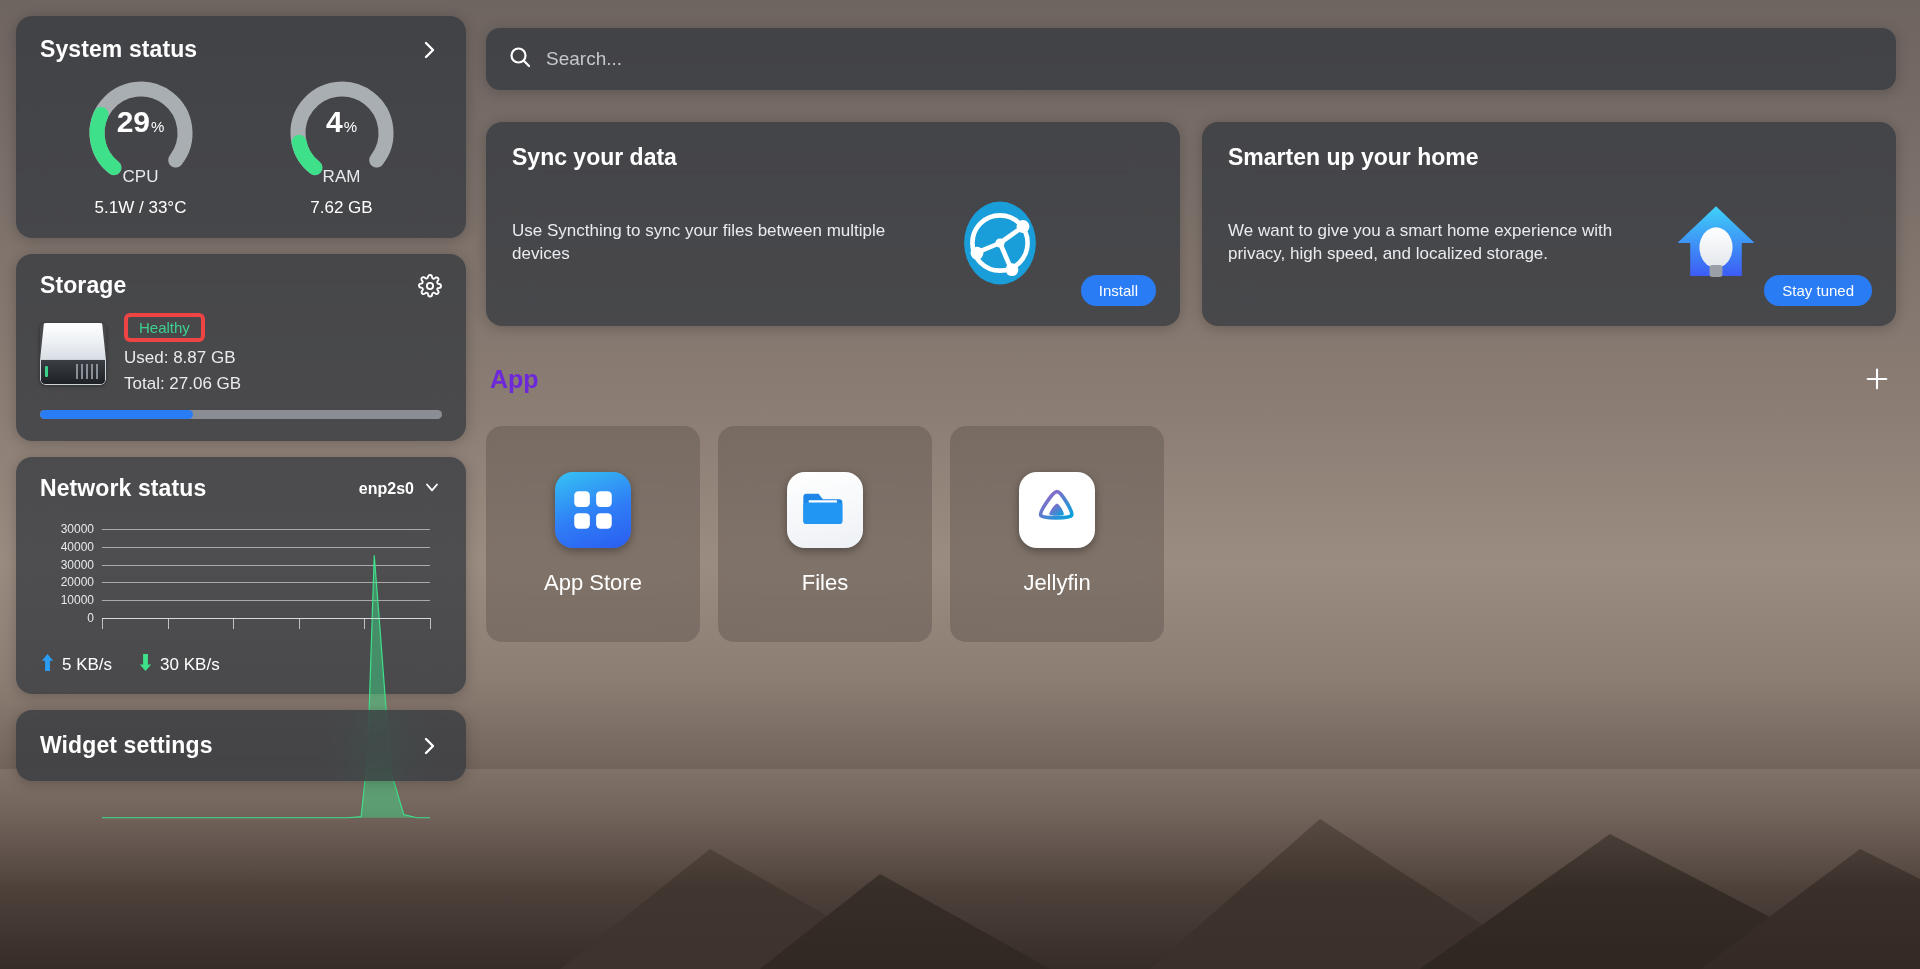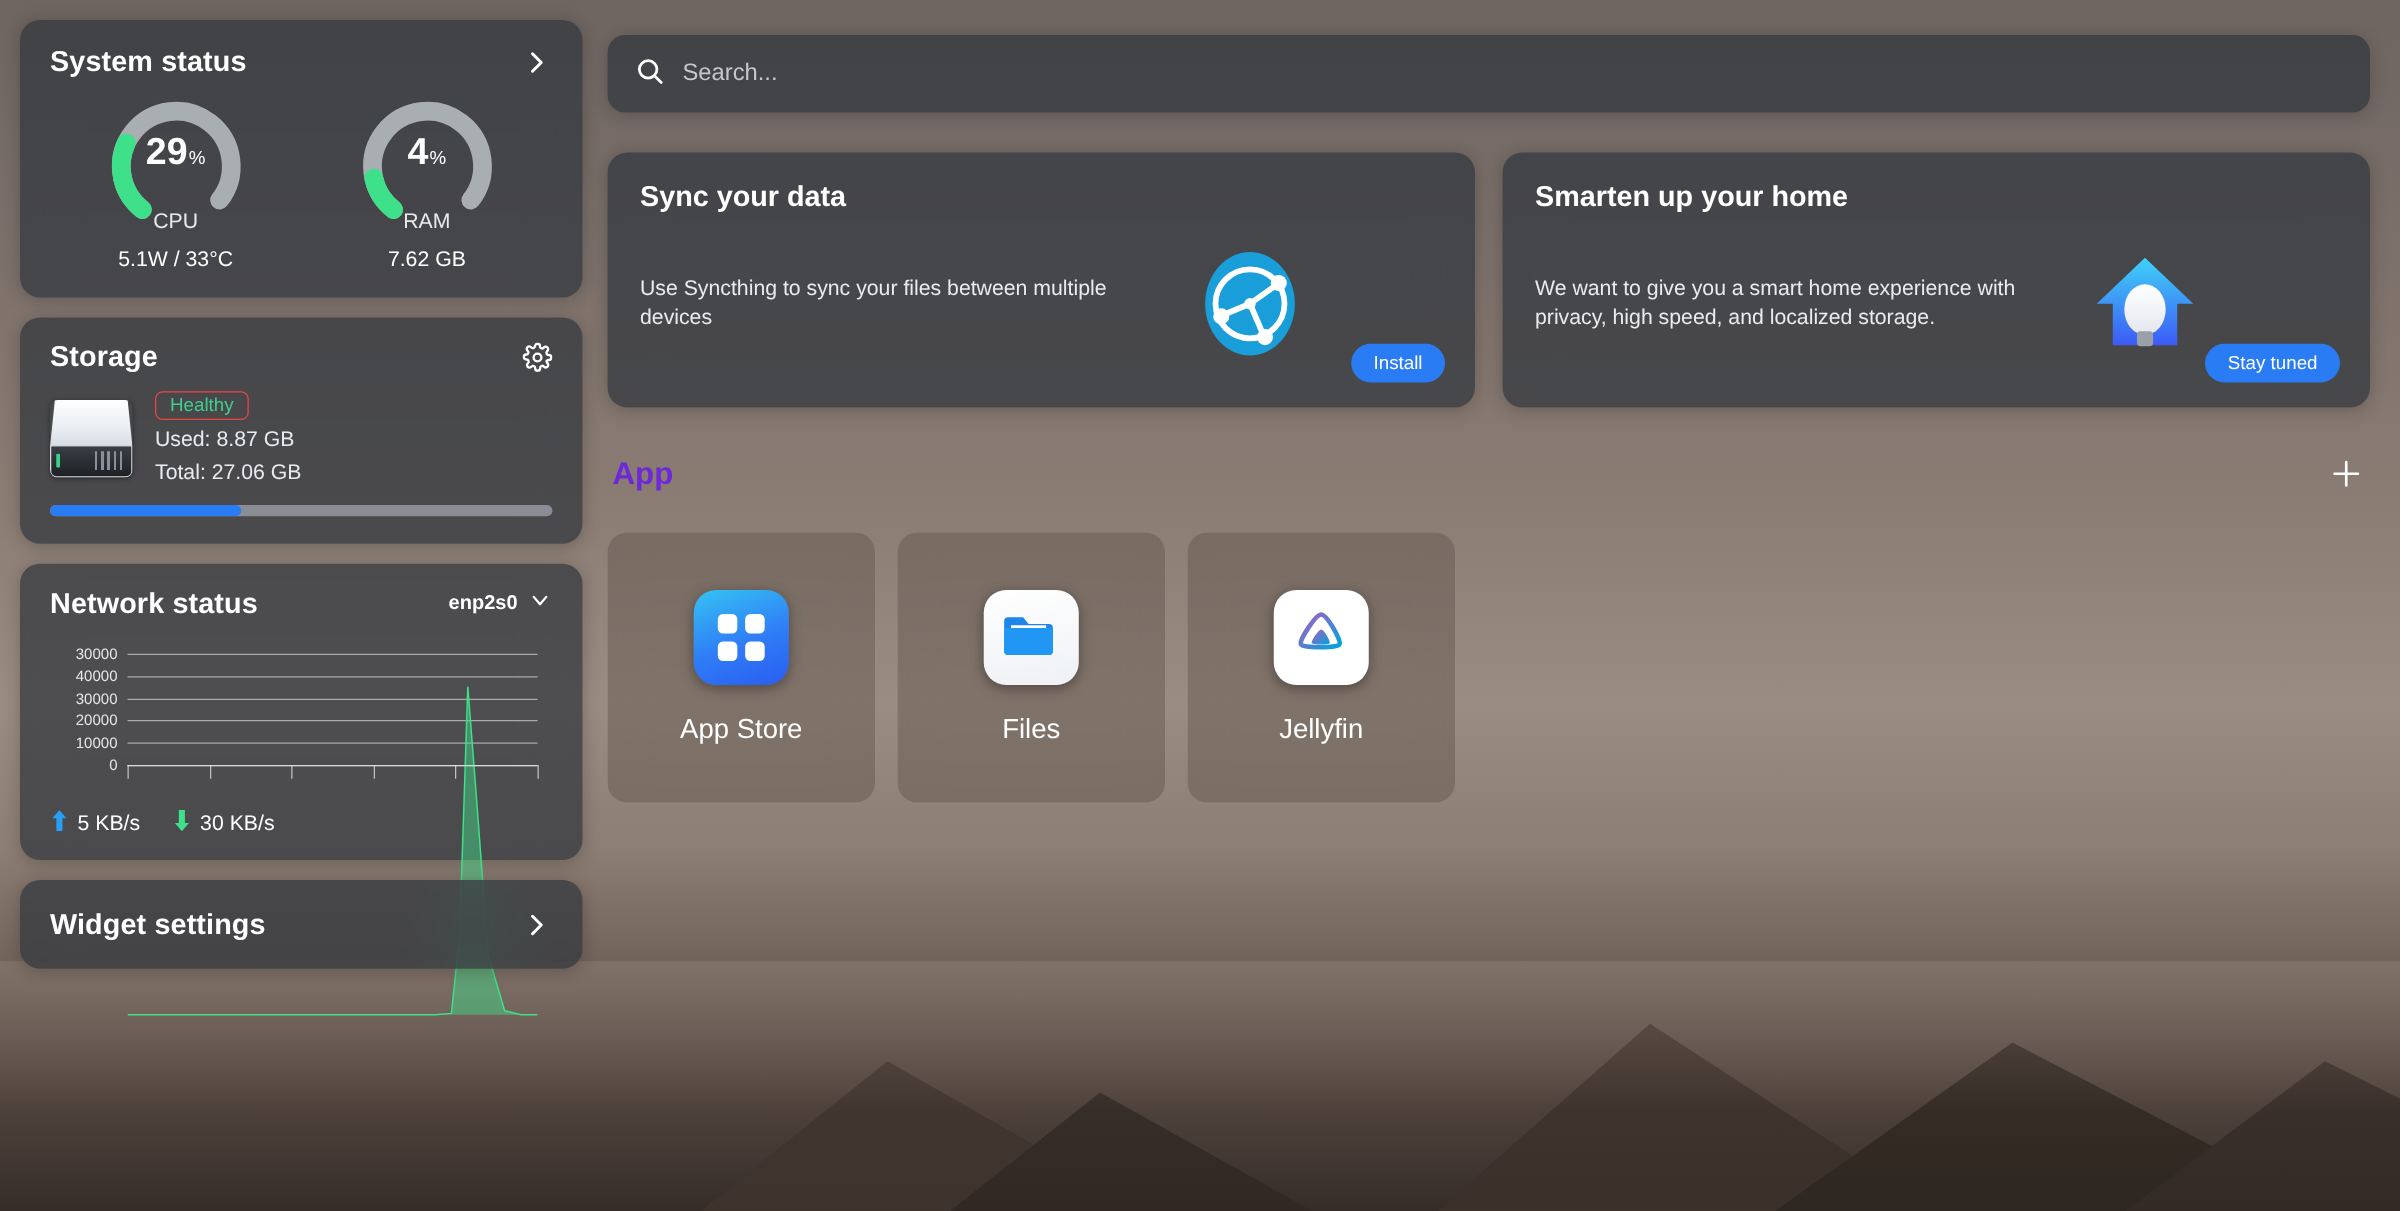--- a/index.html
+++ b/index.html
@@ -194,21 +194,21 @@
     background: #3ad18a; border-radius: 1px;
   }
   .disk .vents {
     position: absolute; right: 8px; bottom: 6px; width: 22px; height: 15px;
     background: repeating-linear-gradient(90deg, #9aa1a9 0 2px, transparent 2px 5px);
     opacity: 0.85;
   }
   .storage-info { display: flex; flex-direction: column; gap: 6px; }
   .badge {
     align-self: flex-start;
-    border: 1px solid #ef4444;
+    border: 4px solid #ef4444;
     color: #3ecf8e;
     font-size: 15px;
     padding: 2px 11px;
     border-radius: 6px;
   }
   .storage-line { font-size: 17px; color: #e9ebee; }
   .progress {
     margin-top: 16px;
     height: 9px;
     border-radius: 5px;

